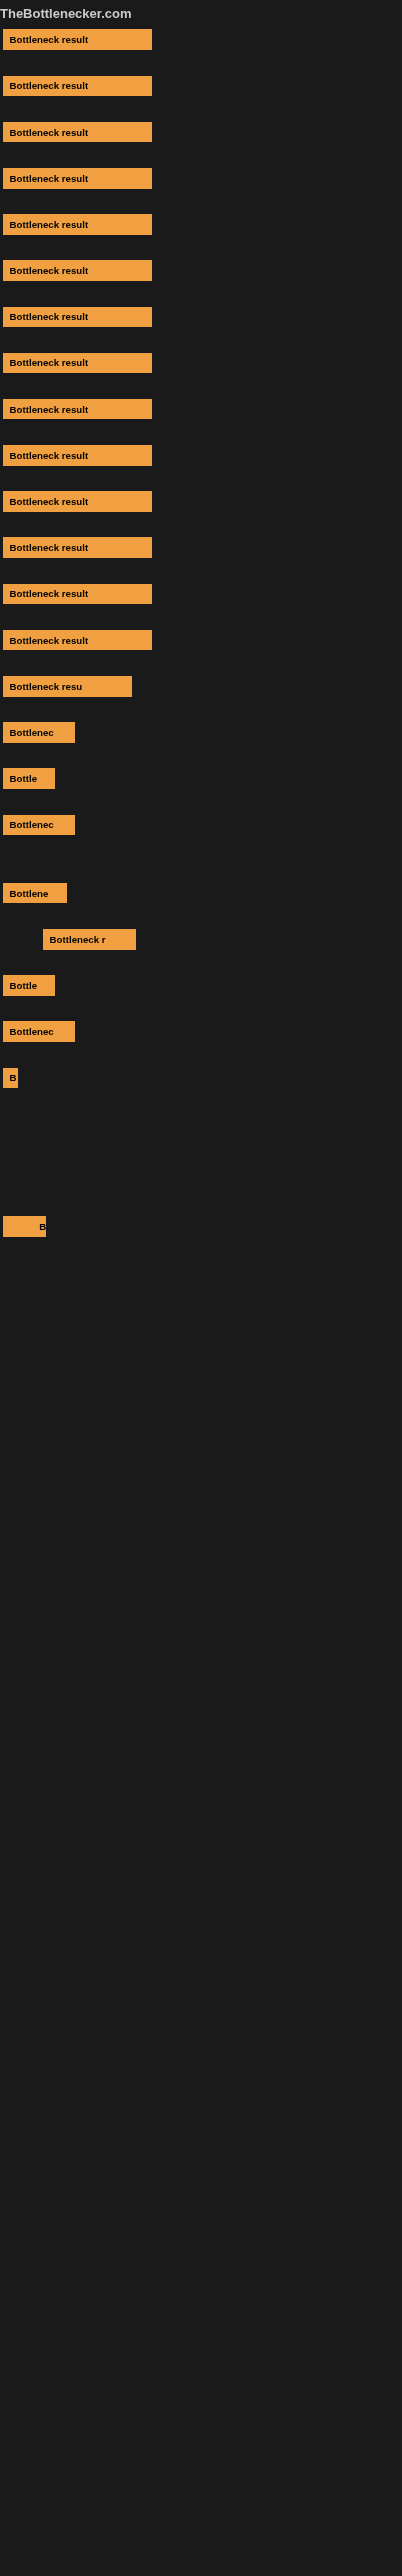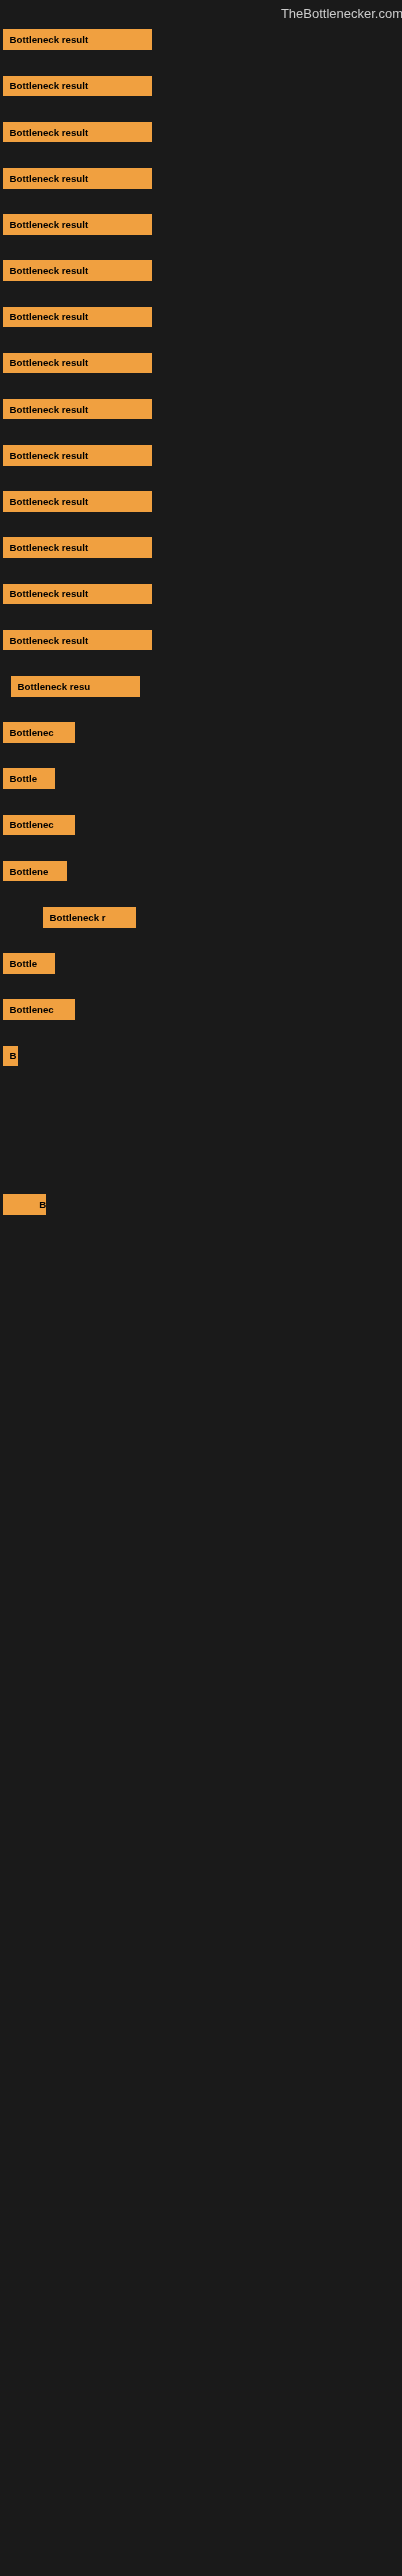--- a/index.html
+++ b/index.html
@@ -8,25 +8,25 @@
       box-sizing: border-box;
     }
     body {
       background-color: #1a1a1a;
       width: 403px;
       min-height: 2576px;
       font-family: Arial, sans-serif;
       position: relative;
     }
     .site-title {
-      text-align: right;
+      text-align: left;
       color: #cccccc;
       font-size: 13px;
       padding: 6.4px 0 3.2px 0;
-      font-weight: normal;
+      font-weight: bold;
     }
     .bottleneck-row {
       display: flex;
       align-items: flex-end;
       padding: 4.8px 3.2px;
       margin: 0;
     }
     .bottleneck-badge {
       background-color: #f0a040;
       color: #000000;
@@ -82,33 +82,33 @@
     <div class="bottleneck-row" style="margin-bottom: 16px;">
       <span class="bottleneck-badge" style="width: 149px;">Bottleneck result</span>
     </div>
     <div class="bottleneck-row" style="margin-bottom: 16px;">
       <span class="bottleneck-badge" style="width: 149px;">Bottleneck result</span>
     </div>
     <div class="bottleneck-row" style="margin-bottom: 16px;">
       <span class="bottleneck-badge" style="width: 149px;">Bottleneck result</span>
     </div>
     <div class="bottleneck-row" style="margin-bottom: 16px;">
-      <span class="bottleneck-badge" style="width: 129px; margin-left: 8px;">Bottleneck resu</span>
+      <span class="bottleneck-badge" style="width: 129px;">Bottleneck resu</span>
     </div>
     <div class="bottleneck-row" style="margin-bottom: 16px;">
       <span class="bottleneck-badge" style="width: 72px;">Bottlenec</span>
     </div>
     <div class="bottleneck-row" style="margin-bottom: 16px;">
       <span class="bottleneck-badge" style="width: 52px;">Bottle</span>
     </div>
     <div class="bottleneck-row" style="margin-bottom: 16px;">
       <span class="bottleneck-badge" style="width: 72px;">Bottlenec</span>
     </div>
     <div class="bottleneck-row" style="margin-bottom: 16px;">
-      <span class="bottleneck-badge" style="width: 64px;">Bottlene</span>
+      <span class="bottleneck-badge" style="width: 64px; margin-top: 22px;">Bottlene</span>
     </div>
     <div class="bottleneck-row" style="margin-bottom: 16px;">
       <span class="bottleneck-badge" style="width: 93px; margin-left: 40px;">Bottleneck r</span>
     </div>
     <div class="bottleneck-row" style="margin-bottom: 16px;">
       <span class="bottleneck-badge" style="width: 52px;">Bottle</span>
     </div>
     <div class="bottleneck-row" style="margin-bottom: 16px;">
       <span class="bottleneck-badge" style="width: 72px;">Bottlenec</span>
     </div>

